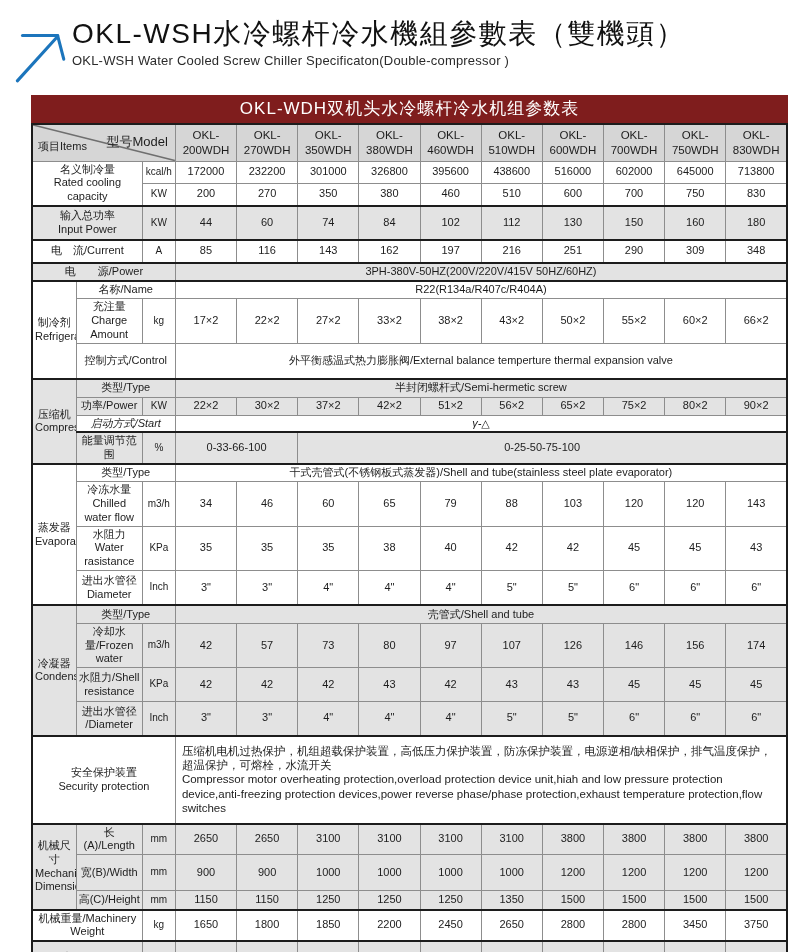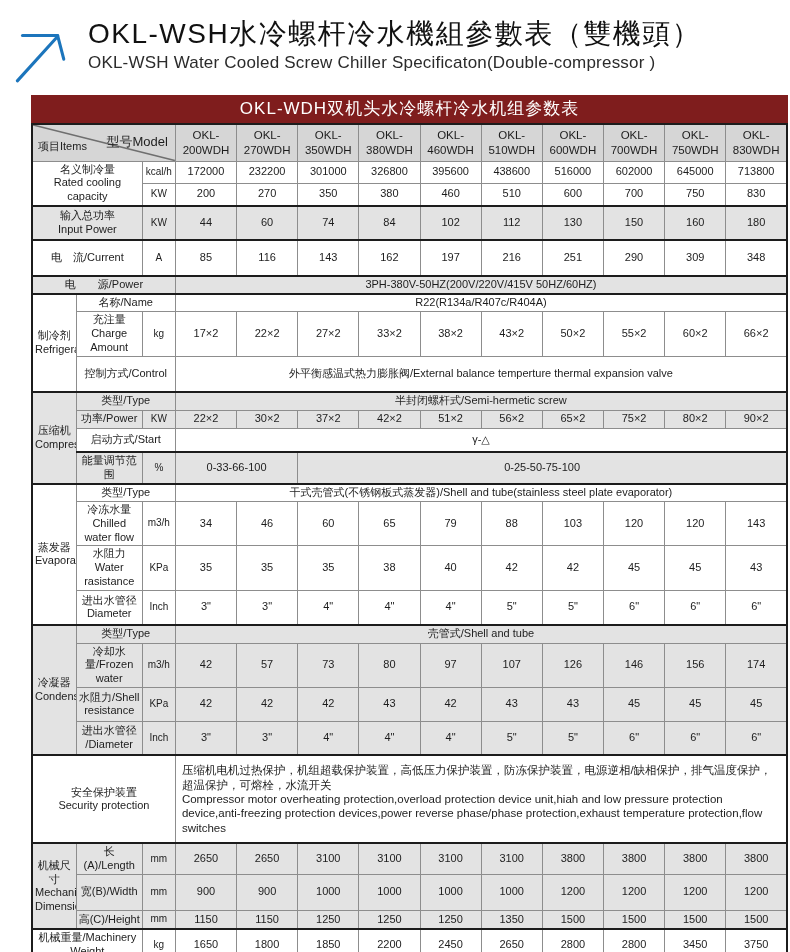--- a/index.html
+++ b/index.html
@@ -4,23 +4,23 @@
 <style>
   * { box-sizing: border-box; margin: 0; padding: 0; }
   html, body { background: #ffffff; }
   body {
     width: 790px; height: 952px;
     font-family: "Liberation Sans", "DejaVu Sans", sans-serif;
     color: #1a1a1a; overflow: hidden; position: relative;
   }
   .header { display: flex; align-items: flex-start; padding: 16px 0 0 6px; }
   .logo { width: 66px; height: 62px; flex: 0 0 66px; margin-top: 6px; }
-  .titles { margin-left: 16px; }
+  .titles { }
   .title-zh { font-size: 28px; font-weight: 500; letter-spacing: 1.5px; color: #111; line-height: 1.25; }
-  .title-en { font-size: 17px; font-weight: 400; color: #2b2b2b; margin-top: 2px; letter-spacing: 0.2px; }
+  .title-en { font-size: 13px; font-weight: 400; color: #2b2b2b; margin-top: 2px; letter-spacing: 0.2px; }
 
   .banner {
     margin: 11px 0 0 31px; width: 757px; height: 28px;
     background: #29ABE2; color: #ffffff; font-size: 17px; font-weight: 500;
     text-align: center; line-height: 28px; letter-spacing: 1px;
   }
 
   table.spec {
     margin-left: 31px; width: 757px; table-layout: fixed;
     border-collapse: collapse; border: 2px solid #1c1c1c;
@@ -164,21 +164,21 @@
         <td class="cv">60</td>
         <td class="cv">74</td>
         <td class="cv">84</td>
         <td class="cv">102</td>
         <td class="cv">112</td>
         <td class="cv">130</td>
         <td class="cv">150</td>
         <td class="cv">160</td>
         <td class="cv">180</td>
       </tr>
-      <tr class="sw sep" style="height: 36px;">
+      <tr class="sw sep" style="height: 23px;">
         <td class="cl" colspan="2">电　流/Current</td>
         <td class="cu">A</td>
         <td class="cv">85</td>
         <td class="cv">116</td>
         <td class="cv">143</td>
         <td class="cv">162</td>
         <td class="cv">197</td>
         <td class="cv">216</td>
         <td class="cv">251</td>
         <td class="cv">290</td>
@@ -227,21 +227,21 @@
         <td class="cv">30×2</td>
         <td class="cv">37×2</td>
         <td class="cv">42×2</td>
         <td class="cv">51×2</td>
         <td class="cv">56×2</td>
         <td class="cv">65×2</td>
         <td class="cv">75×2</td>
         <td class="cv">80×2</td>
         <td class="cv">90×2</td>
       </tr>
-      <tr class="sw" style="height: 24px;">
+      <tr class="sw" style="height: 17px; font-style: italic;">
         <td class="cl" colspan="2">启动方式/Start</td>
         <td class="cs" colspan="10">γ-△</td>
       </tr>
       <tr class="sg sep" style="height: 18px;">
         <td class="cl">能量调节范围</td>
         <td class="cu">%</td>
         <td class="cs" colspan="2">0-33-66-100</td>
         <td class="cs" colspan="8">0-25-50-75-100</td>
       </tr>
       <tr class="sw sep" style="height: 18px;">

